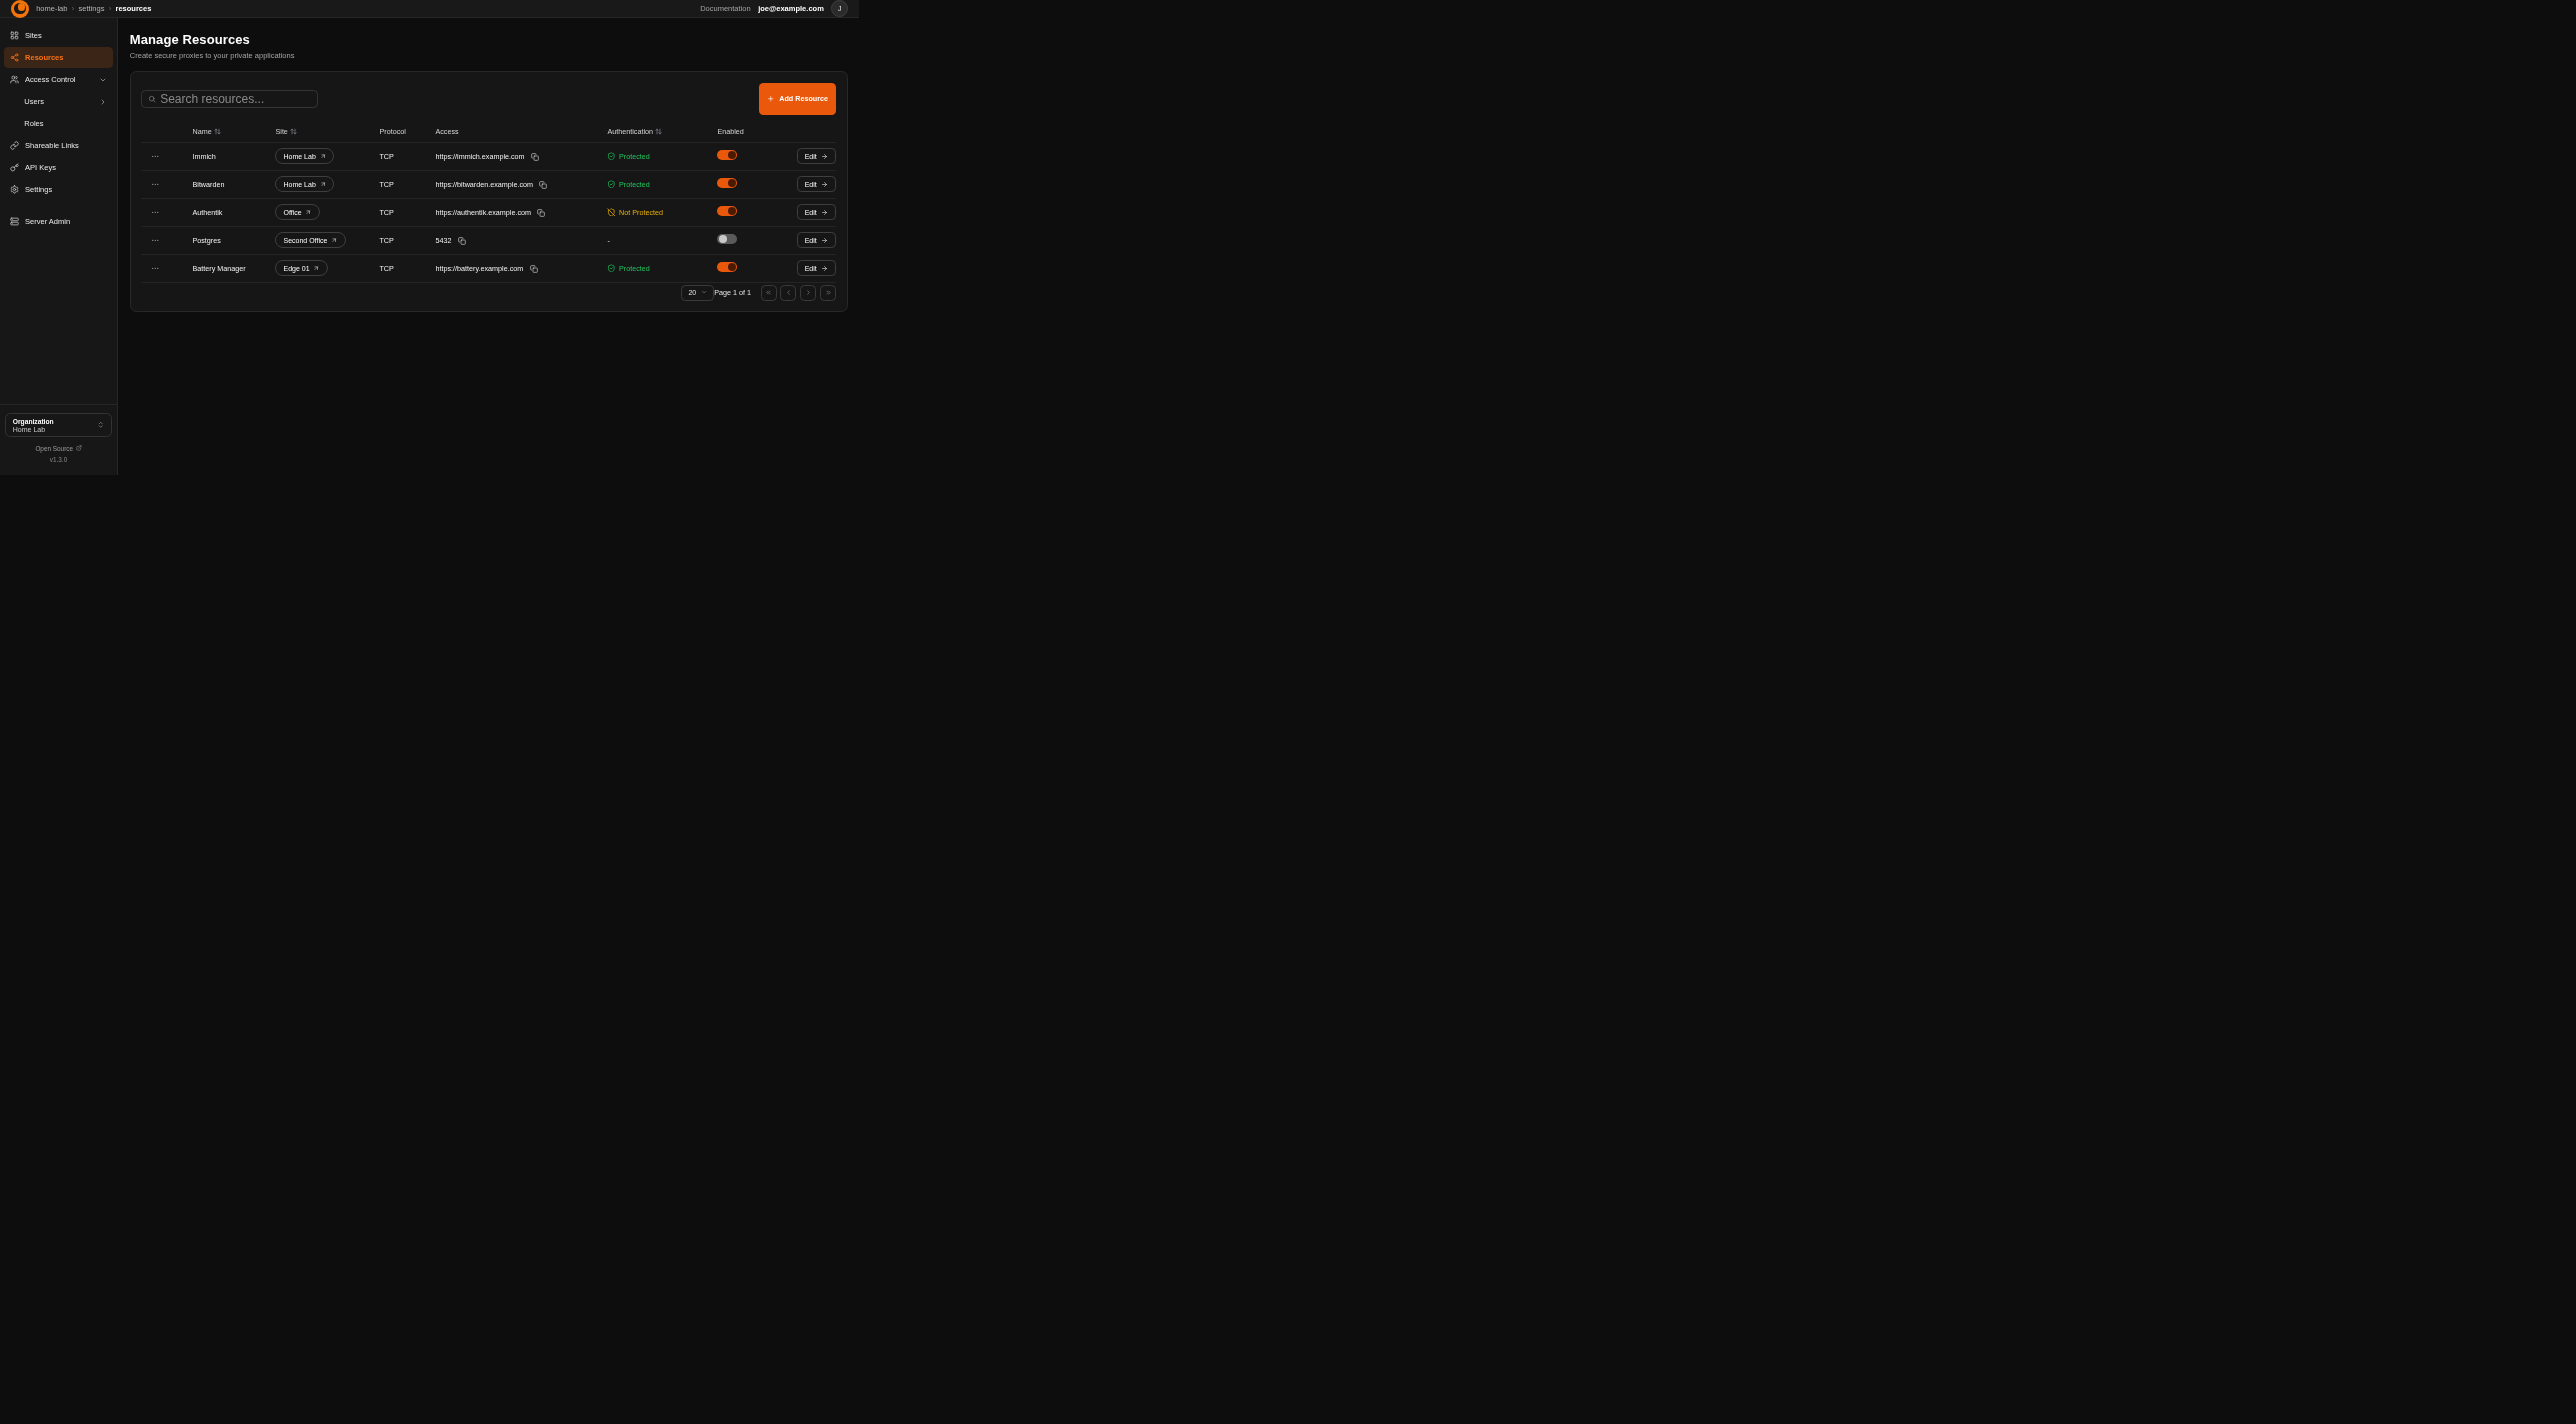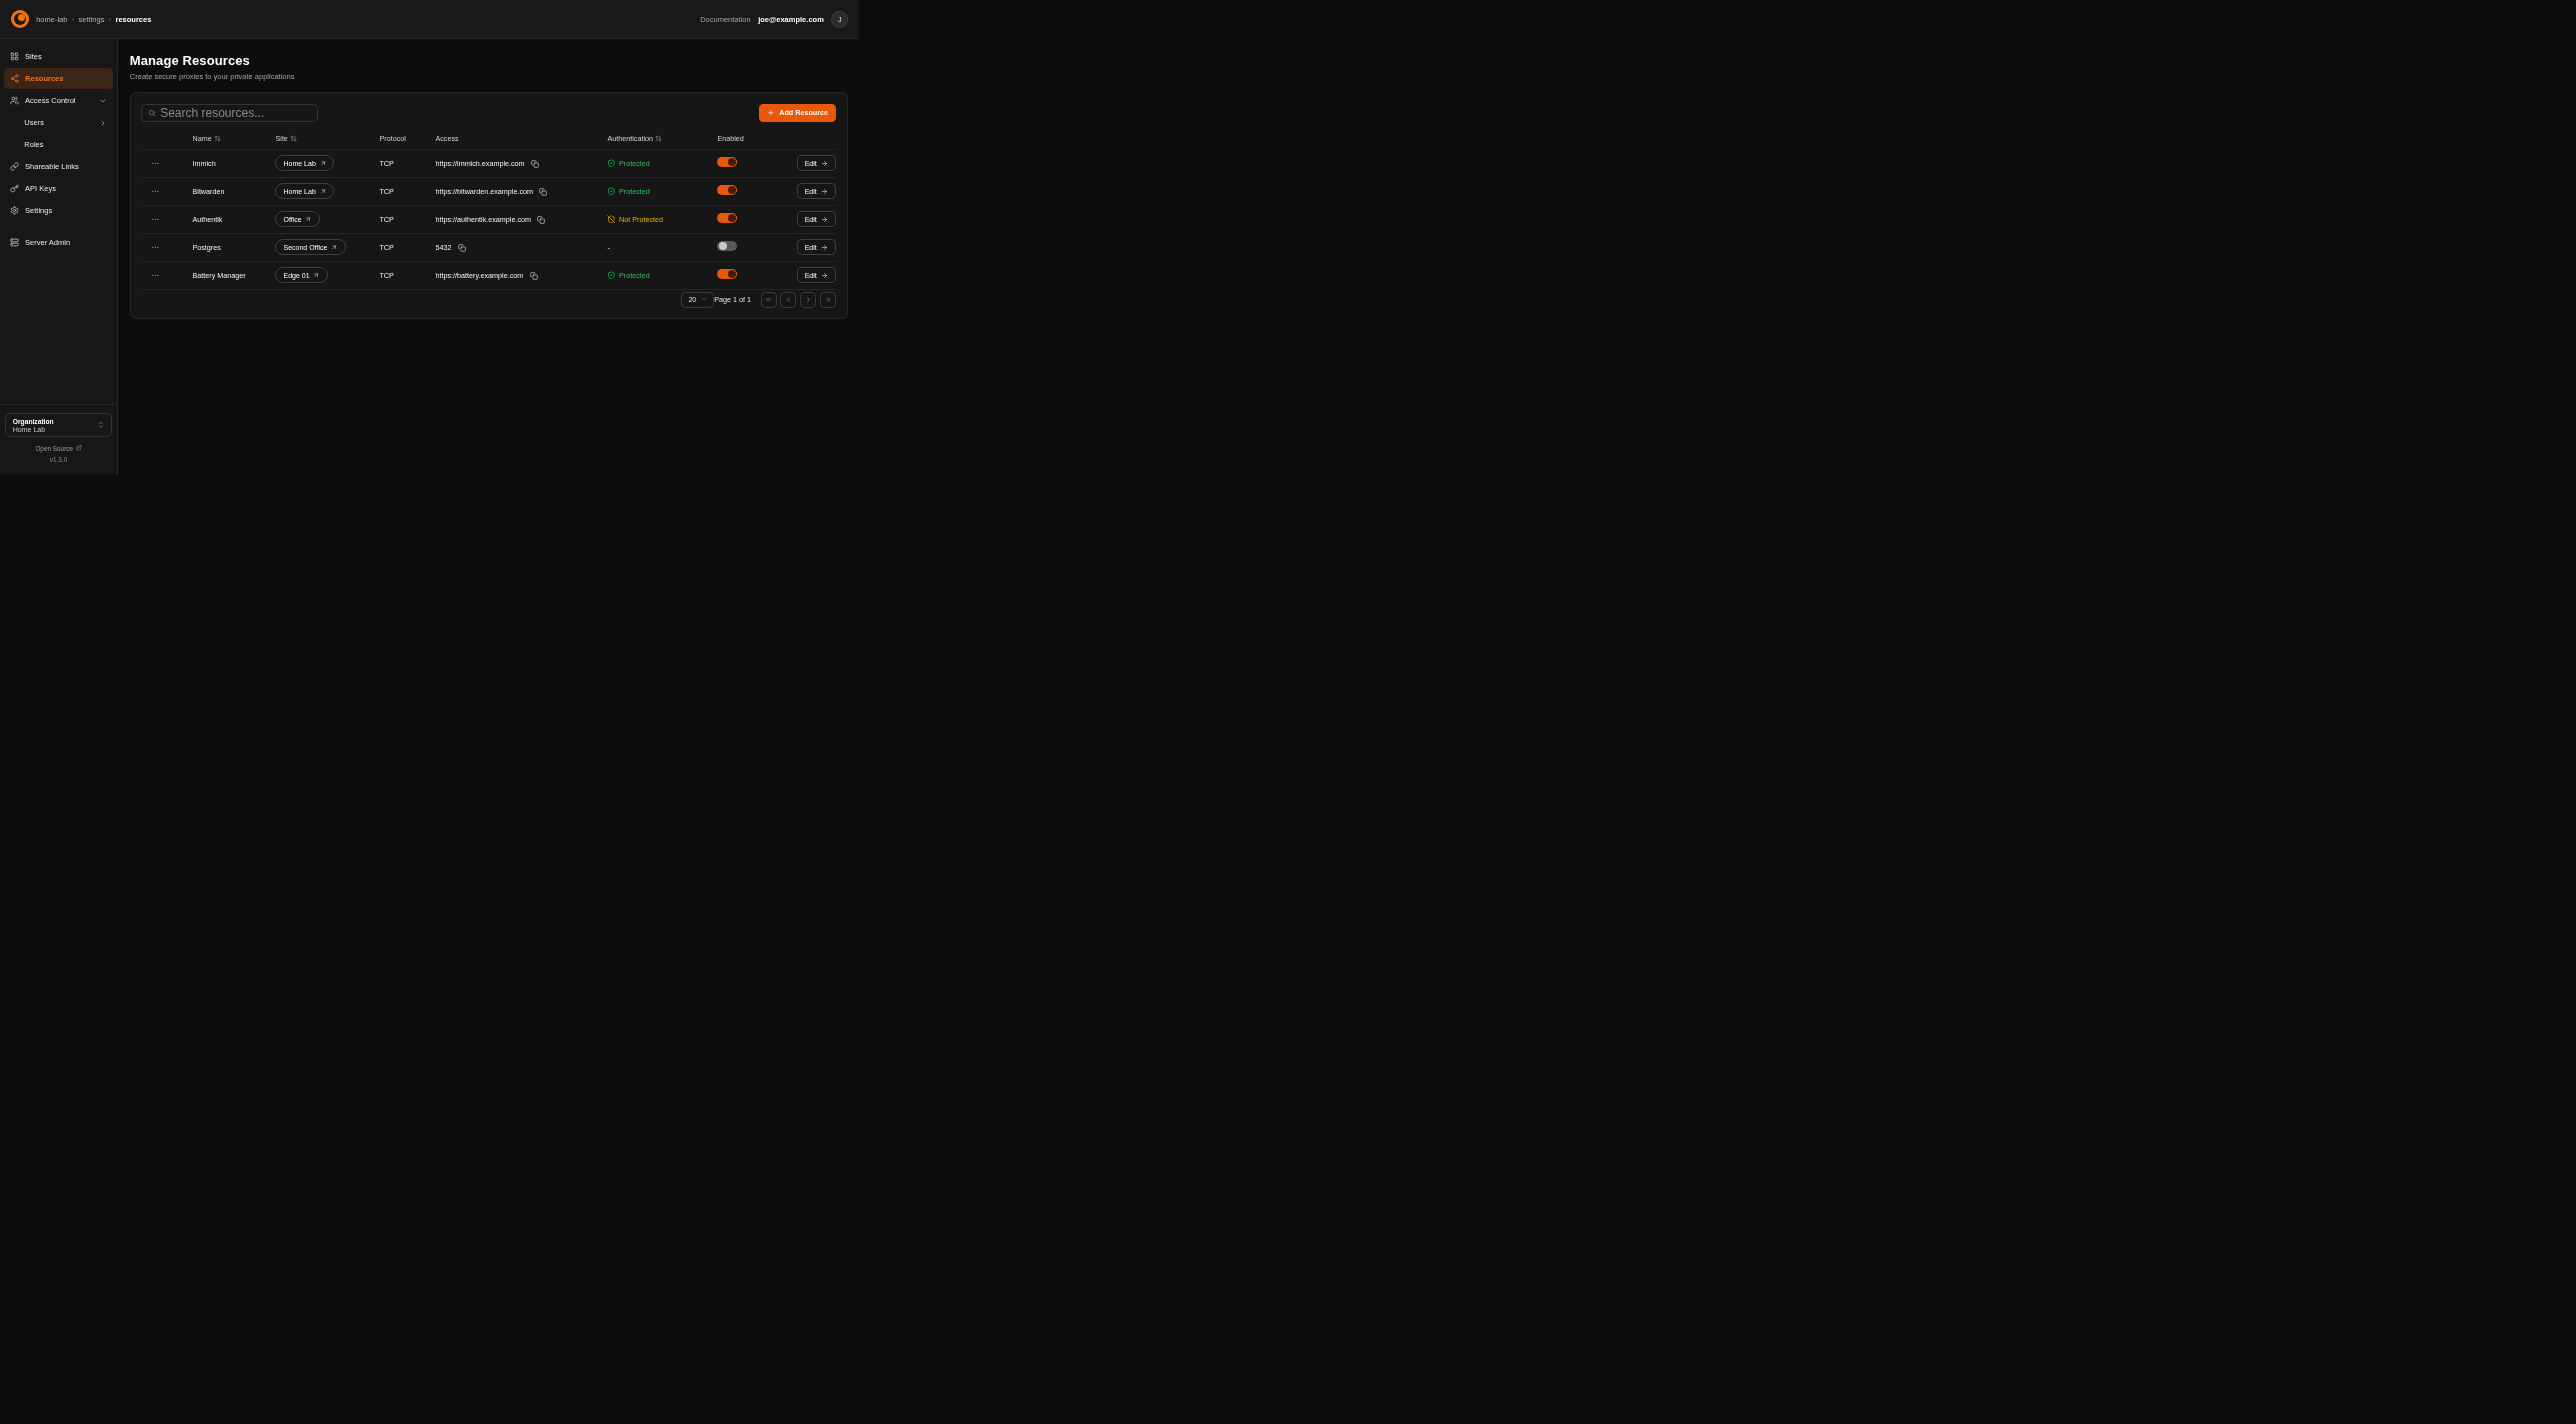--- a/index.html
+++ b/index.html
@@ -8,21 +8,21 @@
     background:#0d0d0d; color:#f5f5f5;
     font-family:"Liberation Sans", sans-serif;
     display:flex; flex-direction:column; overflow:hidden;
   }
   svg { display:block; }
   .icon { display:inline-flex; align-items:center; justify-content:center; flex:none; }
   .icon svg { width:100%; height:100%; fill:none; stroke:currentColor; stroke-width:2; stroke-linecap:round; stroke-linejoin:round; }
 
   
   .topbar {
-    height:39px; flex:none; background:#191919; border-bottom:0.5px solid #262626;
+    height:18px; flex:none; background:#191919; border-bottom:0.5px solid #262626;
     display:flex; align-items:center; padding:0 10.7px; gap:7.5px;
   }
   .logo { width:18px; height:18px; border-radius:50%; background:#f4740c; position:relative; overflow:hidden; flex:none; }
   .logo .swirl { position:absolute; width:11.8px; height:11.8px; border-radius:50%; background:#1a1a1a; top:3.2px; left:3.8px; }
   .logo .swirl::after { content:""; position:absolute; width:7.5px; height:7.5px; border-radius:50%; background:#f4740c; top:0.5px; left:3.2px; }
   .breadcrumb { display:flex; align-items:center; gap:4.3px; font-size:7.5px; }
   .breadcrumb .crumb { color:#b5b5b5; cursor:pointer; }
   .breadcrumb .crumb.current { color:#ffffff; font-weight:700; }
   .breadcrumb .sep { color:#6b6b6b; font-size:7.5px; }
   .topbar-spacer { flex:1; }
@@ -79,21 +79,21 @@
     width:177px; height:18px; border:0.5px solid #343434; border-radius:4.3px;
     display:flex; align-items:center; gap:4.3px; padding:0 5.4px; background:#161616;
   }
   .search-box .icon { width:8px; height:8px; color:#8a8a8a; }
   .search-box input {
     flex:1; background:transparent; border:none; outline:none; color:#e5e5e5; font-size:12px;
     font-family:Liberation Sans, sans-serif;
   }
   .search-box input::placeholder { color:#8a8a8a; }
   .add-btn {
-    height:18px; background:#ea580c; border:none; border-radius:4.3px; color:#ffffff;
+    height:32px; background:#ea580c; border:none; border-radius:4.3px; color:#ffffff;
     font-size:7.2px; font-weight:700; display:flex; align-items:center; gap:4.3px; padding:4px 8px; cursor:pointer;
     font-family:"Liberation Sans", sans-serif;
   }
   .add-btn .icon { width:7.5px; height:7.5px; color:#ffffff; }
 
   
   .tr {
     display:grid;
     grid-template-columns: 51px 83px 104px 56px 172px 110px 75px 1fr;
     align-items:center;

